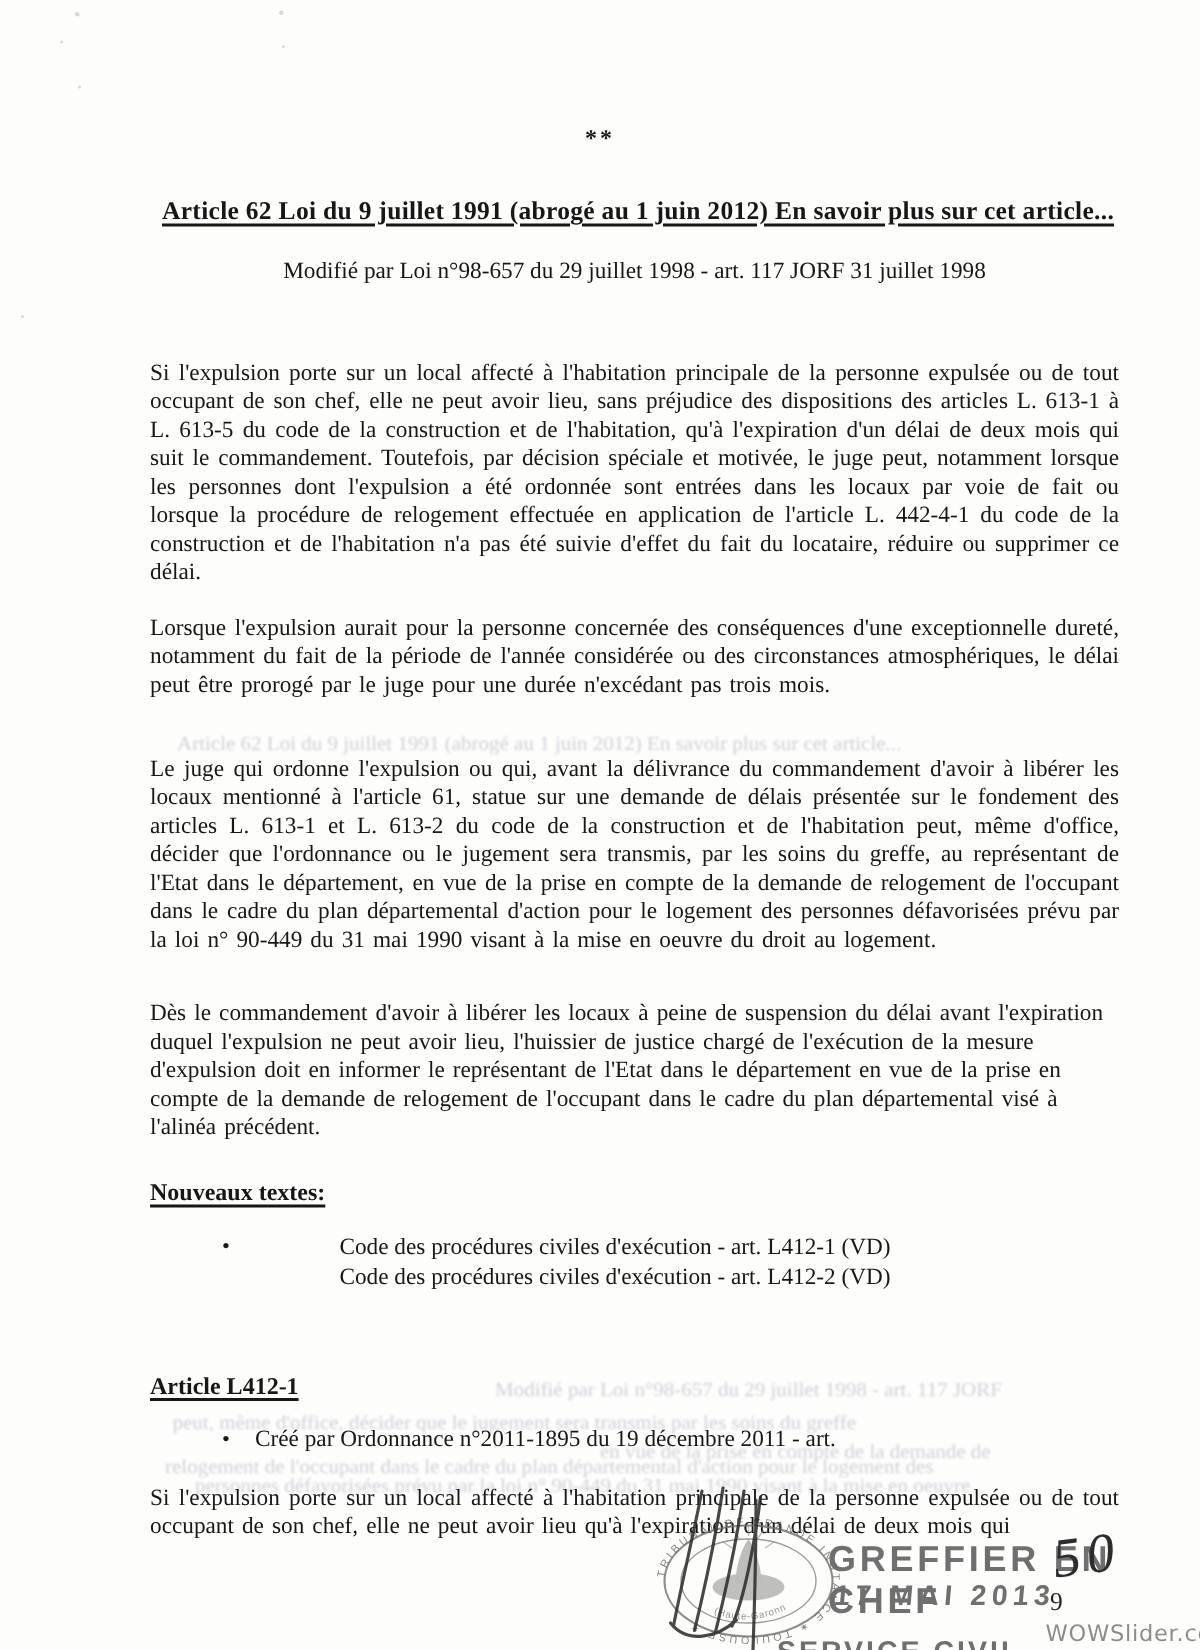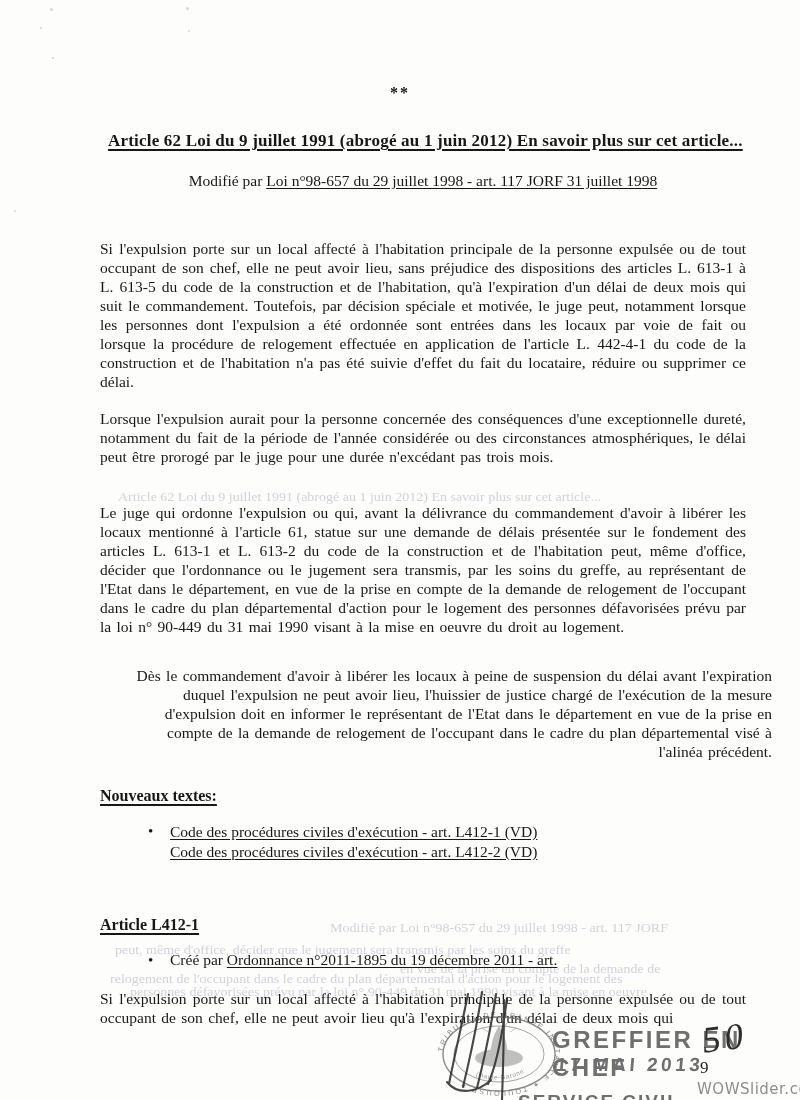--- a/index.html
+++ b/index.html
@@ -5,28 +5,28 @@
   html,body{margin:0;padding:0;background:#e8e8e8;}
   .page{
     position:relative;width:800px;height:1100px;margin:0 auto;
     background:#fdfdfb;overflow:hidden;
     font-family:"Liberation Serif","DejaVu Serif",serif;
     color:#171717;
   }
   .abs{position:absolute;}
   .txt{z-index:2;}
   .body-par{font-size:15.5px;line-height:19px;text-align:justify;word-spacing:1.5px;}
-  .ragged{text-align:right;margin-left:32px;}
+  .ragged{text-align:left;}
   .center{text-align:center;}
-  .u{text-decoration:underline;text-underline-offset:2px;}
+  .u{text-underline-offset:2px;}
   .title{font-size:17px;font-weight:bold;text-decoration:underline;text-decoration-thickness:2px;text-underline-offset:3px;letter-spacing:.2px;}
   .heading{font-size:16px;font-weight:bold;text-decoration:underline;text-decoration-thickness:1.6px;text-underline-offset:3px;}
   .sep{font-size:16px;font-weight:bold;letter-spacing:2px;}
   .refline{font-size:15.5px;}
-  .list-line{display:block;font-size:15.5px;line-height:19.5px;}
+  .list-line{display:block;font-size:15.5px;line-height:19.5px;text-align:center;}
   .bullet-dot{font-size:15px;}
   .ghost{
     color:#8d90aa;opacity:.40;filter:blur(.7px);
     font-size:14px;white-space:nowrap;z-index:1;pointer-events:none;
     transform:scaleY(.95);
   }
   .stamp-sans{
     font-family:"Liberation Sans","DejaVu Sans",sans-serif;
     color:#6f6f6f;font-weight:700;
   }

